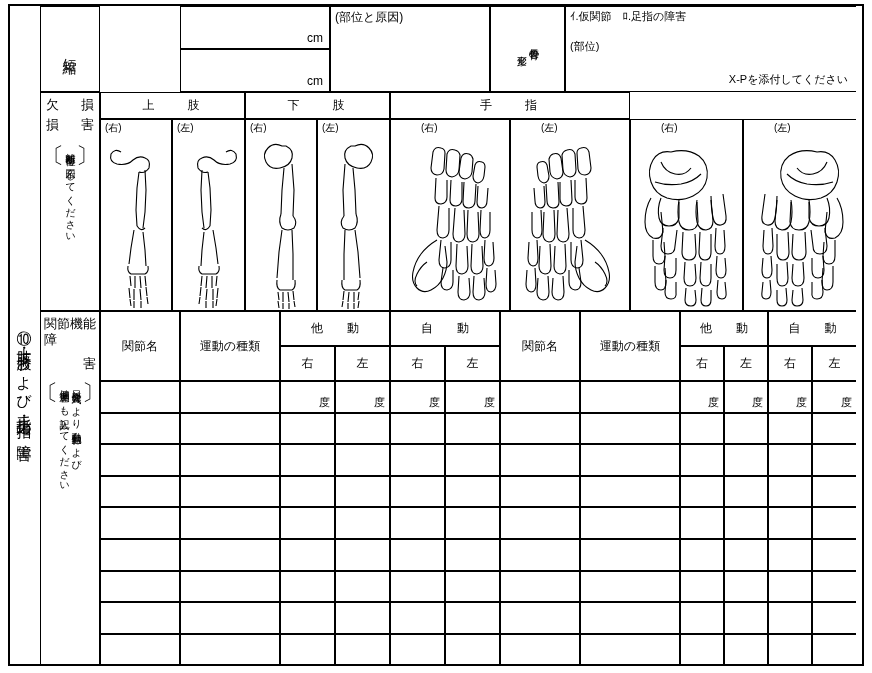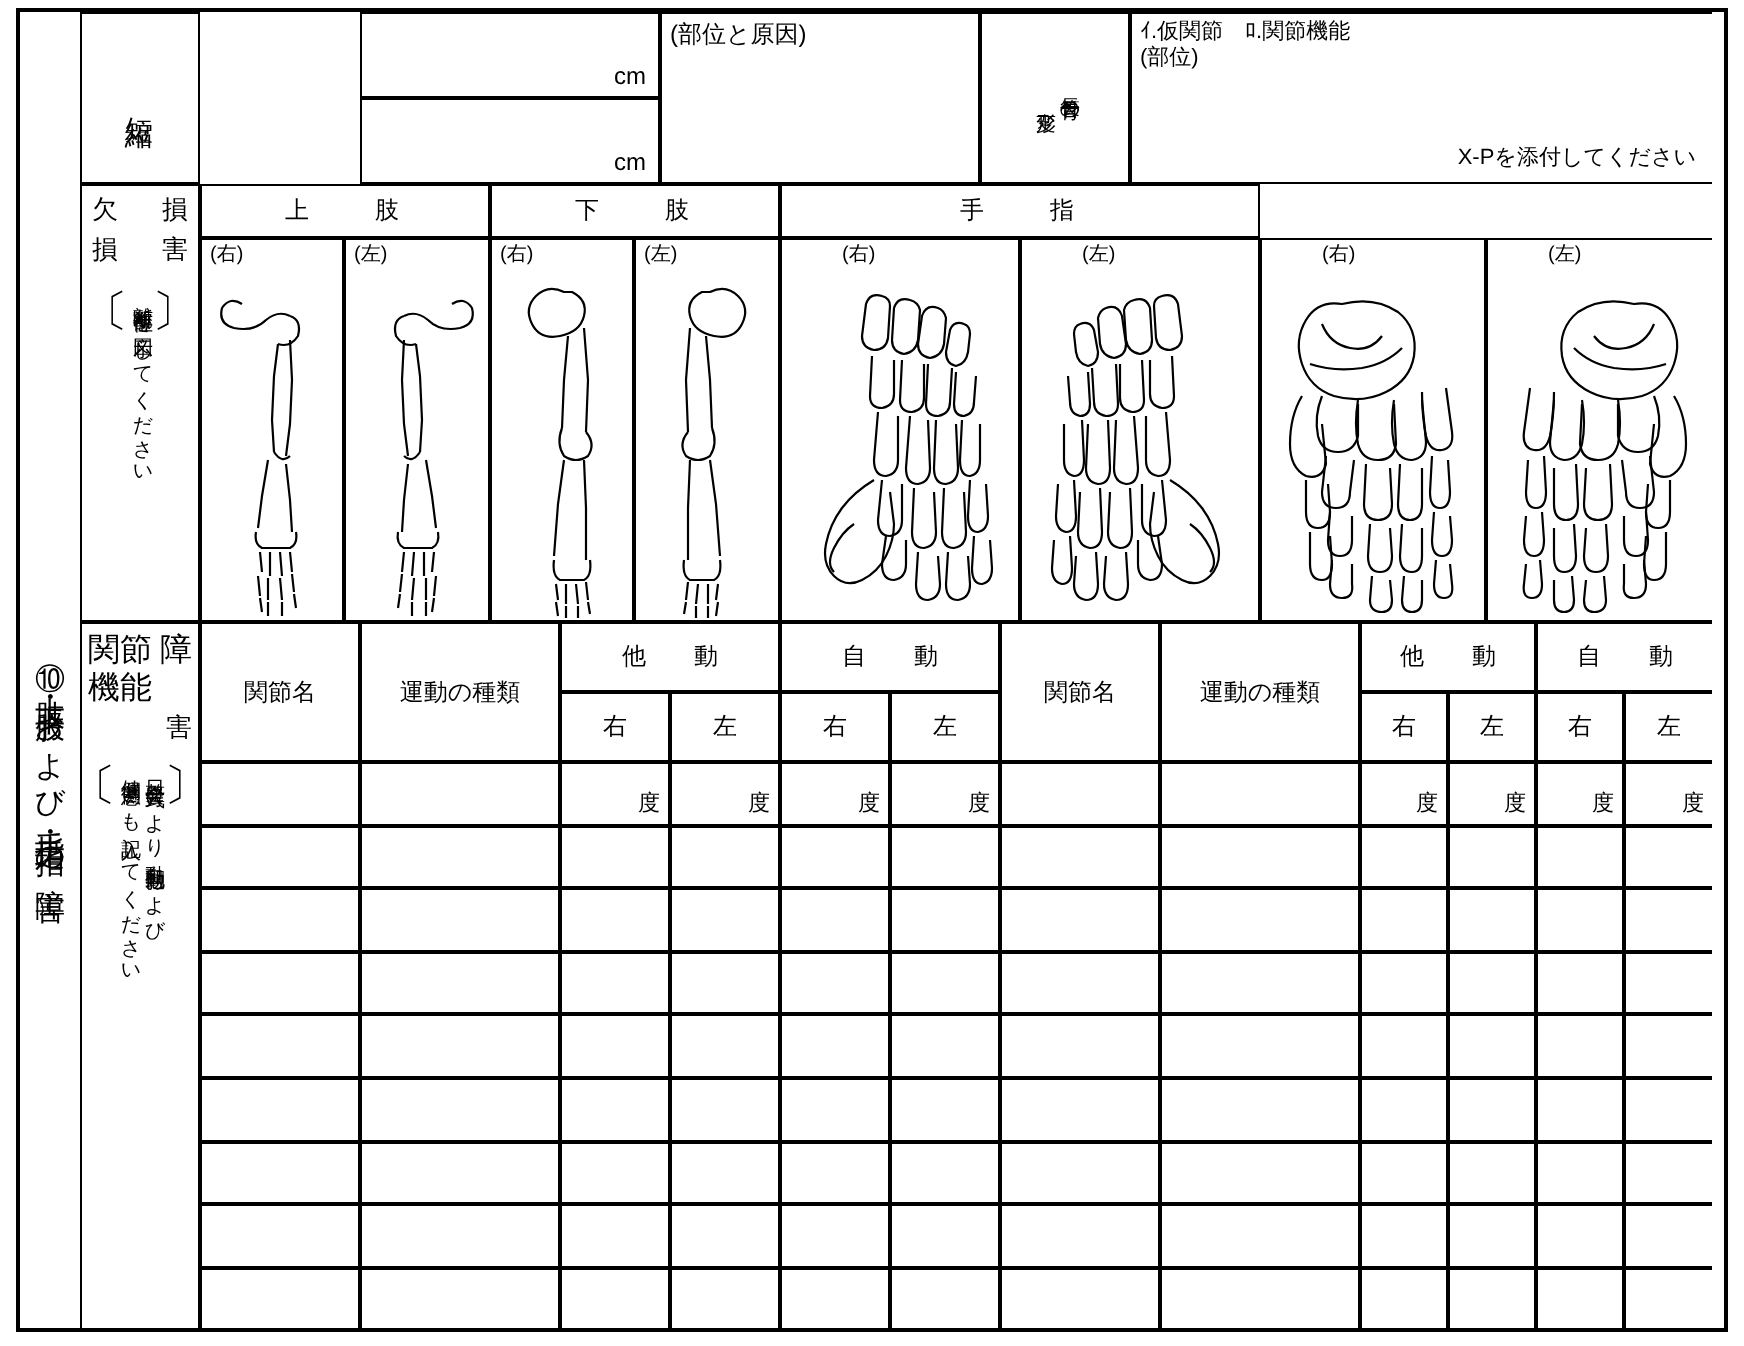--- a/index.html
+++ b/index.html
@@ -108,22 +108,22 @@
   </div>
 
   <div class="cell center" style="left:490px; top:6px; width:75px; height:86px; padding:2px;">
     <div style="display:flex; flex-direction:row-reverse; align-items:center; justify-content:center; height:100%;">
       <div class="vtext-small" style="height:80px;">長管骨の</div>
       <div class="vtext-small" style="height:44px;">変形</div>
     </div>
   </div>
 
   <div class="cell left-top" style="left:565px; top:6px; width:291px; height:86px; border-right:none;">
-    <div class="small" style="font-size:11px;">ｲ.仮関節　ﾛ.関節機能</div>
-    <div class="small" style="font-size:11px; margin-top:0;">(部位)</div>
+    <div class="small" style="font-size:11px;">ｲ.仮関節　ﾛ.足指の障害</div>
+    <div class="small" style="font-size:11px; margin-top:17px;">(部位)</div>
     <div style="font-size:11px; position:absolute; right:8px; bottom:5px;">X-Pを添付してください</div>
   </div>
 
   <div class="cell" style="left:40px; top:92px; width:60px; height:219px; border-left:none;">
     <div style="position:absolute; left:0; top:4px; width:60px; display:flex; justify-content:space-between; padding:0 6px; box-sizing:border-box; font-size:13px;">
       <span>欠</span>
       <span>損</span>
     </div>
     <div style="position:absolute; left:0; top:24px; width:60px; display:flex; justify-content:space-between; padding:0 6px; box-sizing:border-box; font-size:13px;">
       <span>損</span>
@@ -322,21 +322,21 @@
         <path d="M71 146 L70 158 Q70 164 75 164 Q80 164 80 158 L80 148"></path>
         <path d="M87 138 L86 150 Q86 157 91 157 Q96 157 95 150 L94 140"></path>
         <path d="M20 56 Q14 66 14 80 Q14 92 22 96 Q30 98 32 90 L30 70"></path>
         <path d="M22 98 L22 114 Q22 122 28 122 Q34 122 34 114 L33 100"></path>
         <path d="M24 124 L24 140 Q24 148 30 148 Q35 148 35 140 L34 126"></path>
       </g>
     </svg>
   </div>
 
   <div class="cell" style="left:40px; top:311px; width:60px; height:355px; border-left:none; border-bottom:none;">
-    <div style="position:absolute; left:4px; top:4px; width:52px; display:flex; justify-content:space-between; font-size:16px;">
+    <div style="position:absolute; left:4px; top:4px; width:52px; display:flex; justify-content:space-between; font-size:13px;flex-direction:column;">
       <span>関節機能</span>
       <span>障</span>
     </div>
     <div style="position:absolute; left:4px; top:44px; width:52px; text-align:right; font-size:13px;">
       <span>害</span>
     </div>
     <div style="position:absolute; left:4px; top:70px; width:52px; height:275px; display:flex; align-items:flex-start; justify-content:center;">
       <span class="paren">〔</span>
       <span class="vtext-small" style="height:250px; font-size:10px;">健側患側とも記入してください</span>
       <span class="vtext-small" style="height:265px; font-size:10px;">日整会方式により自動他動および</span>

